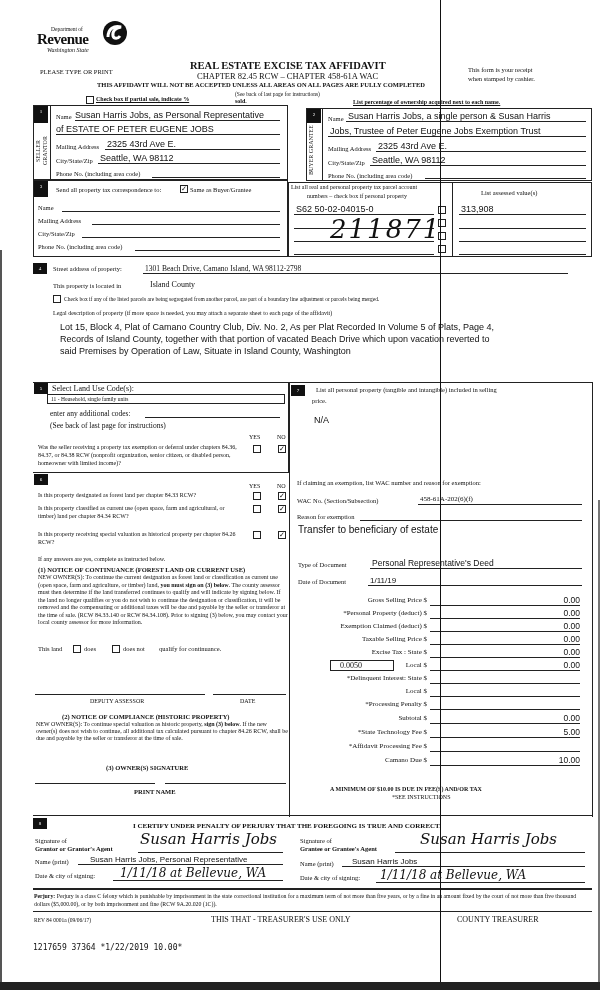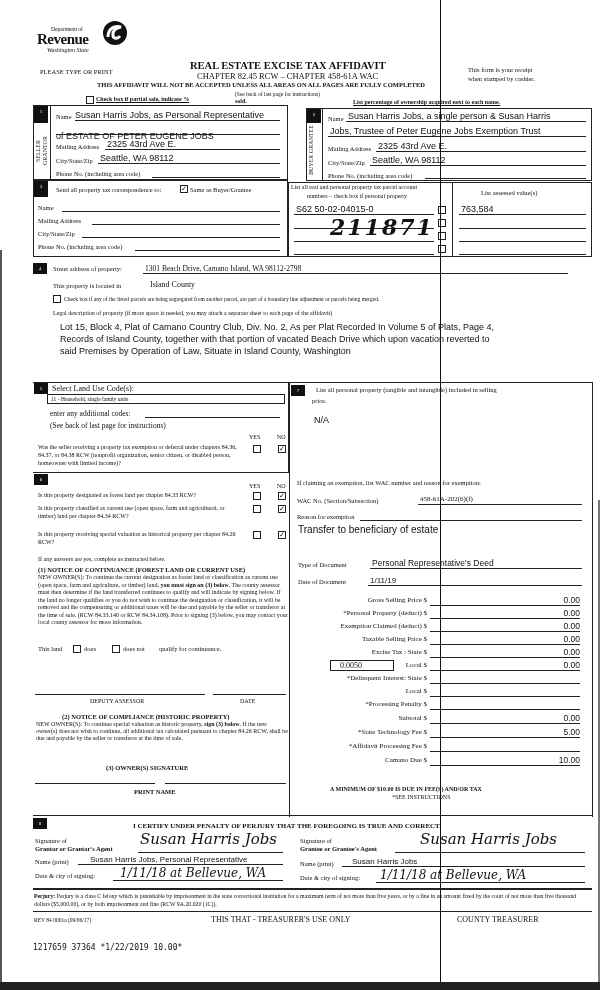--- a/index.html
+++ b/index.html
@@ -48,21 +48,21 @@
 <div class="abs" style="left:235px;top:98px;font-size:6px;font-weight:bold;">sold.</div>
 <div class="abs" style="left:353px;top:99px;font-size:6px;font-weight:bold;text-decoration:underline;white-space:nowrap;">List percentage of ownership acquired next to each name.</div>
 
 <div class="box" style="left:33px;top:105px;width:255px;height:75px;"></div>
 <div class="badge" style="left:34px;top:106px;height:17px;">1</div>
 <div class="vline" style="left:50px;top:105px;height:75px;"></div>
 <div class="vert" style="left:35px;top:126px;height:50px;width:14px;">SELLER GRANTOR</div>
 <div class="lbl" style="left:56px;top:113px;">Name</div>
 <div class="fill" style="left:75px;top:110px;">Susan Harris Jobs, as Personal Representative</div>
 <div class="line" style="left:75px;top:120px;width:205px;"></div>
-<div class="fill" style="left:56px;top:131px;">of ESTATE OF PETER EUGENE JOBS</div>
+<div class="fill" style="left:56px;top:124px;">of ESTATE OF PETER EUGENE JOBS</div>
 <div class="line" style="left:56px;top:134px;width:224px;"></div>
 <div class="lbl" style="left:56px;top:143px;">Mailing Address</div>
 <div class="fill" style="left:107px;top:139px;">2325 43rd Ave E.</div>
 <div class="line" style="left:105px;top:149px;width:175px;"></div>
 <div class="lbl" style="left:56px;top:157px;">City/State/Zip</div>
 <div class="fill" style="left:100px;top:153px;">Seattle, WA 98112</div>
 <div class="line" style="left:98px;top:163px;width:182px;"></div>
 <div class="lbl" style="left:56px;top:170px;">Phone No. (including area code)</div>
 <div class="line" style="left:152px;top:177px;width:128px;"></div>
 
@@ -105,22 +105,22 @@
 <div class="abs" style="left:481px;top:189px;font-size:6.5px;white-space:nowrap;">List assessed value(s)</div>
 <div class="fill" style="left:296px;top:204px;">S62&nbsp;50-02-04015-0</div>
 <div class="line" style="left:294px;top:214px;width:140px;"></div>
 <div class="line" style="left:294px;top:228px;width:140px;"></div>
 <div class="line" style="left:294px;top:241px;width:140px;"></div>
 <div class="line" style="left:294px;top:254px;width:140px;"></div>
 <div class="cb" style="left:438px;top:206px;"></div>
 <div class="cb" style="left:438px;top:219px;"></div>
 <div class="cb" style="left:438px;top:232px;"></div>
 <div class="cb" style="left:438px;top:245px;"></div>
-<div class="hand" style="left:330px;top:214px;font-size:22px;letter-spacing:2px;font-weight:bold;">211871</div>
-<div class="fill" style="left:461px;top:204px;">763,584</div>
+<div class="hand" style="left:330px;top:214px;font-size:26px;letter-spacing:2px;">211871</div>
+<div class="fill" style="left:461px;top:204px;">313,908</div>
 <div class="line" style="left:459px;top:214px;width:127px;"></div>
 <div class="line" style="left:459px;top:228px;width:127px;"></div>
 <div class="line" style="left:459px;top:241px;width:127px;"></div>
 <div class="line" style="left:459px;top:254px;width:127px;"></div>
 
 <div class="badge" style="left:33px;top:263px;">4</div>
 <div class="lbl" style="left:53px;top:265px;">Street address of property:</div>
 <div class="abs sans" style="left:145px;top:264px;font-size:7.5px;white-space:nowrap;">1301  Beach Drive, Camano Island, WA 98112-2798</div>
 <div class="line" style="left:143px;top:273px;width:425px;"></div>
 <div class="lbl" style="left:53px;top:282px;">This property is located in</div>

